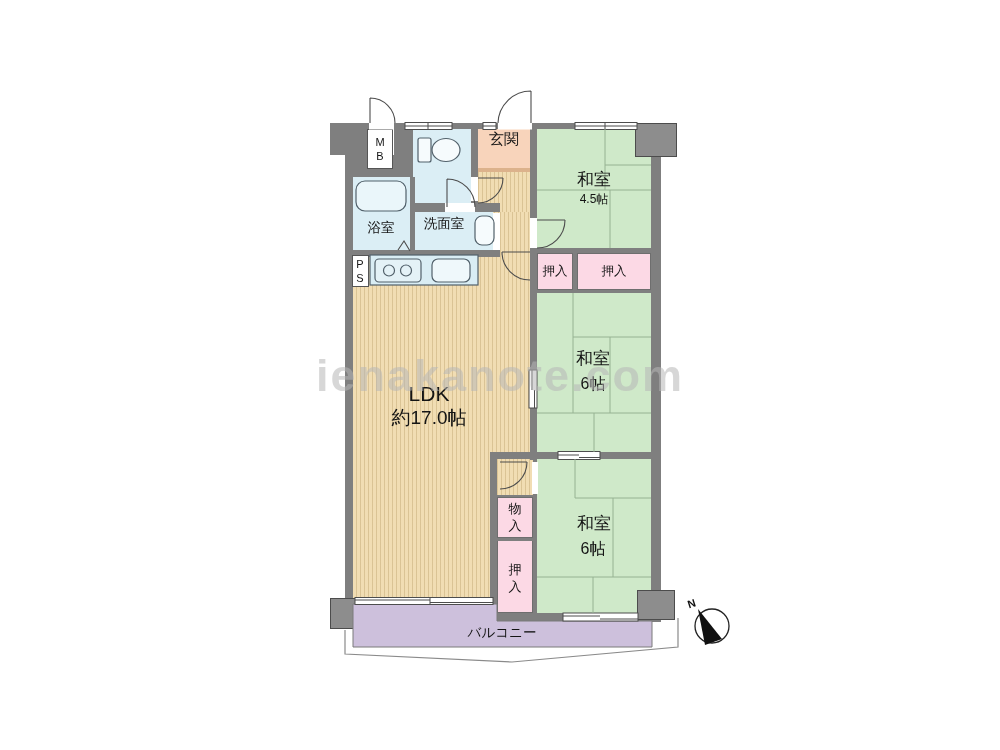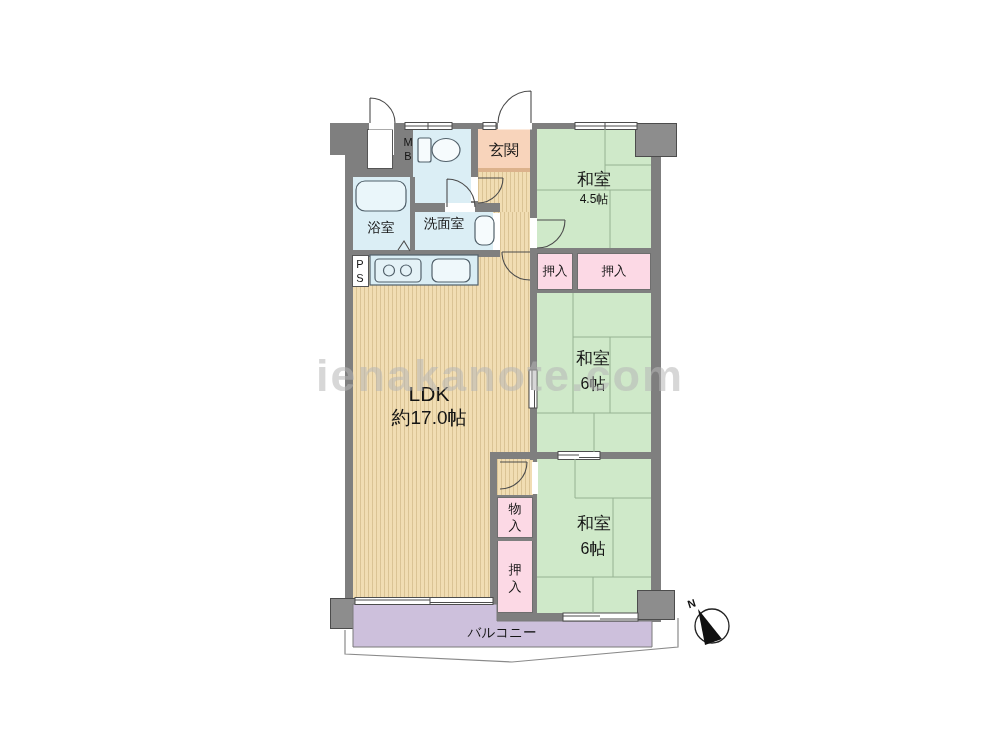--- a/index.html
+++ b/index.html
@@ -150,21 +150,21 @@
       <rect x="432" y="259" width="38" height="23" rx="6" fill="#eff8fb"></rect>
     </g>
 
     <g>
       <circle cx="712" cy="626" r="17" fill="#fff" stroke="#222" stroke-width="1.3"></circle>
       <polygon points="698,609 722,639 705,645" fill="#111"></polygon>
       <text x="688" y="608" font-size="11" font-weight="bold" fill="#111" transform="rotate(-18 690 605)">N</text>
     </g>
   </svg>
 
-  <div class="lbl z50" style="left:504px;top:150px;font-size:15px;">玄関</div>
+  <div class="lbl z50" style="left:504px;top:139px;font-size:15px;">玄関</div>
 
   <div class="lbl z50" style="left:594px;top:180px;font-size:17px;">和室</div>
   <div class="lbl z50" style="left:594px;top:200px;font-size:12px;">4.5帖</div>
 
   <div class="lbl z50" style="left:555px;top:272px;font-size:12.5px;">押入</div>
   <div class="lbl z50" style="left:614px;top:272px;font-size:12.5px;">押入</div>
 
   <div class="lbl z50" style="left:593px;top:359px;font-size:17px;">和室</div>
   <div class="lbl z50" style="left:593px;top:384px;font-size:16px;">6帖</div>
 
@@ -175,18 +175,18 @@
   <div class="lbl z50" style="left:429px;top:418px;font-size:19px;">約17.0帖</div>
 
   <div class="lbl z50" style="left:381px;top:228px;font-size:13.5px;">浴室</div>
   <div class="lbl z50" style="left:444px;top:224px;font-size:13.5px;">洗面室</div>
 
   <div class="lbl vstack z50" style="left:515px;top:518px;font-size:13px;width:16px;">物入</div>
   <div class="lbl vstack z50" style="left:515px;top:579px;font-size:13px;width:16px;">押入</div>
 
   <div class="lbl z50" style="left:502px;top:633px;font-size:13.5px;">バルコニー</div>
 
-  <div class="lbl vstack z50" style="left:380px;top:149px;font-size:11px;width:13px;margin-left:28px;">MB</div>
+  <div class="lbl vstack z50" style="left:380px;top:149px;font-size:11px;width:13px;">MB</div>
   <div class="lbl vstack z50" style="left:360px;top:271px;font-size:11px;width:12px;">PS</div>
 
   <div id="watermark">ienakanote.com</div>
 
 </div>
 
 </body></html>

